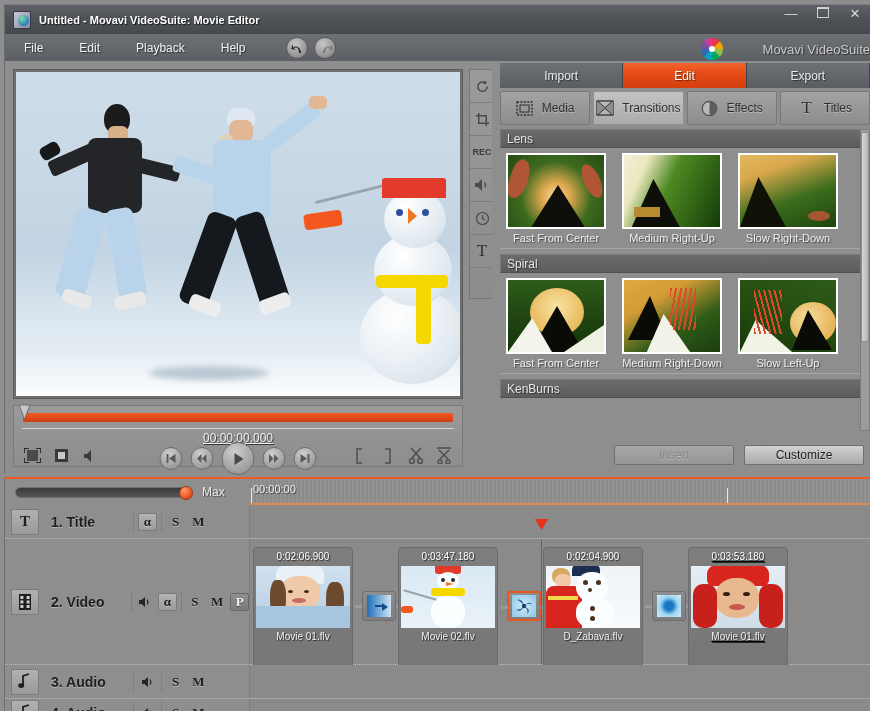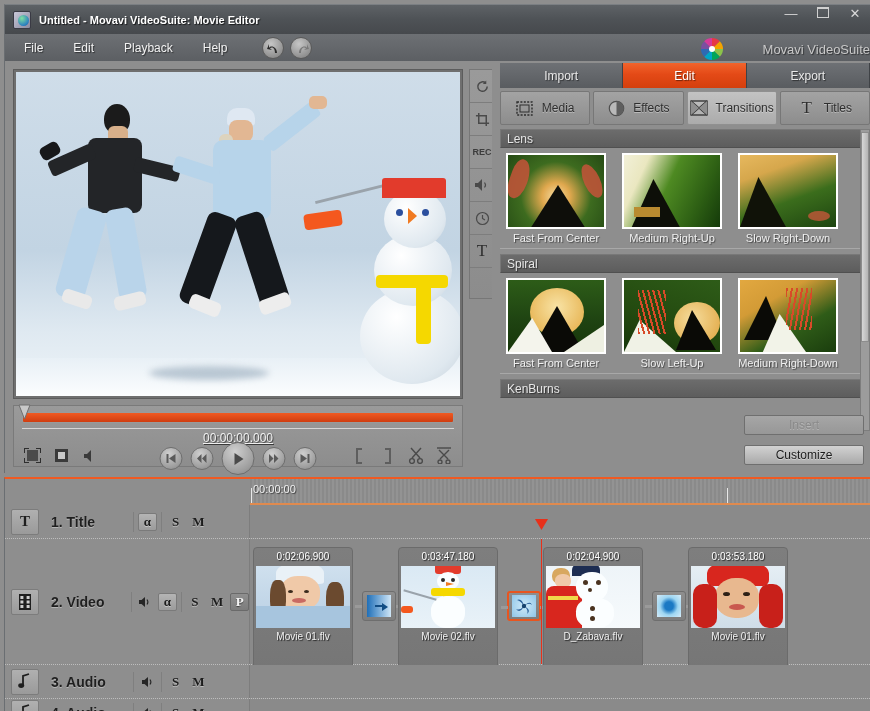--- a/index.html
+++ b/index.html
@@ -53,21 +53,21 @@
   .win-btn.maxi .box {
     position: absolute; left: 5px; top: 3px; width: 12px; height: 11px;
     border: 1px solid #d0d0d0; border-top-width: 2px;
   }
 
   
   .menubar {
     position: absolute; left: 4px; top: 34px; right: 0px; height: 27px;
     background: linear-gradient(to bottom, #6d7074 0%, #5c5f63 100%);
     border-left: 1px solid #6a6e72;
-    display: flex; align-items: center; gap: 12px;
+    display: flex; align-items: center; gap: 18px;
     padding-left: 10px;
   }
   .menu-item {
     color: #f2f2f2; font-size: 12px; padding: 3px 9px; cursor: pointer;
     text-shadow: 1px 1px 1px rgba(0,0,0,.5);
   }
   .undo-redo { display:flex; gap: 6px; margin-left: 14px; }
   .circ-btn {
     width: 22px; height: 22px; border-radius: 50%;
     background: radial-gradient(circle at 40% 30%, #c6c6c6, #8e8e8e 75%, #6e6e6e);
@@ -225,21 +225,21 @@
   .thumb-img {
     width:100px; height:76px; border:2px solid #ffffff; overflow:hidden; position:relative;
   }
   .thumb-cap {
     font-size:11px; color:#f0f0f0; text-align:center; margin-top:3px;
     text-shadow:1px 1px 1px rgba(0,0,0,.5); white-space:nowrap;
   }
   .sep-line { height:1px; background:#a8a8a8; margin:4px 0 5px 0; }
 
   .panel-footer {
-    position:absolute; right:6px; bottom:8px; display:flex; gap:10px;flex-direction:column;
+    position:absolute; right:6px; bottom:8px; display:flex; gap:10px;
   }
   .btn {
     width:120px; height:20px; font-size:12px;
     display:flex; align-items:center; justify-content:center;
     border:1px solid #6f6f6f; border-radius:2px; cursor:pointer;
     background: linear-gradient(to bottom,#d2d2d2,#a9a9a9);
     color:#1c1c1c; text-shadow:0 1px 0 rgba(255,255,255,.4);
   }
   .btn.disabled {
     background: linear-gradient(to bottom,#a6a6a6,#979797);
@@ -599,42 +599,42 @@
     <div class="subtabs">
       <div class="stab">
         <span class="stab-ico">
           <svg width="17" height="15" viewBox="0 0 17 15">
               <rect x="1" y="1" width="15" height="13" fill="none" stroke="#2e2e2e" stroke-width="1.4" stroke-dasharray="2 1.4"></rect>
               <rect x="4" y="4" width="9" height="7" fill="none" stroke="#2e2e2e" stroke-width="1"></rect>
             </svg>
         </span>
         <span>Media</span>
       </div>
-      <div class="stab">
-        <span class="stab-ico">
-          <svg width="17" height="17" viewBox="0 0 17 17">
-              <circle cx="8.5" cy="8.5" r="7.2" fill="#b9b9b9" stroke="#4e4e4e" stroke-width="1.2"></circle>
-              <path d="M8.5 1.3 A7.2 7.2 0 0 1 8.5 15.7 Z" fill="#5e5e5e"></path>
-            </svg>
-        </span>
-        <span>Effects</span>
-      </div>
       <div class="stab active">
         <span class="stab-ico">
           <svg width="18" height="16" viewBox="0 0 18 16">
               <rect x="1" y="1" width="16" height="14" fill="none" stroke="#2e2e2e" stroke-width="1.3"></rect>
               <path d="M1 1 L17 15 M17 1 L1 15" stroke="#2e2e2e" stroke-width="1.3"></path>
               <path d="M1 1 L9 8 L1 15 Z" fill="#8e8e8e"></path>
               <path d="M17 1 L9 8 L17 15 Z" fill="#8e8e8e"></path>
             </svg>
         </span>
         <span>Transitions</span>
       </div>
       <div class="stab">
         <span class="stab-ico">
+          <svg width="17" height="17" viewBox="0 0 17 17">
+              <circle cx="8.5" cy="8.5" r="7.2" fill="#b9b9b9" stroke="#4e4e4e" stroke-width="1.2"></circle>
+              <path d="M8.5 1.3 A7.2 7.2 0 0 1 8.5 15.7 Z" fill="#5e5e5e"></path>
+            </svg>
+        </span>
+        <span>Effects</span>
+      </div>
+      <div class="stab">
+        <span class="stab-ico">
           <span style="font-family:'Liberation Serif',serif;font-size:17px;color:#2e2e2e;">T</span>
         </span>
         <span>Titles</span>
       </div>
     </div>
 
     <div class="panel-body">
 
       <div class="group-header">
         <span>Lens</span>
@@ -672,56 +672,62 @@
         <div class="thumb-cell">
           <div class="thumb-img" style="background:linear-gradient(180deg,#2d5c18 0%,#1f4412 55%,#163509 100%);">
             <div style="position:absolute;left:22px;top:8px;width:54px;height:48px;border-radius:50%;background:radial-gradient(circle at 50% 40%,#f8e3a5,#e3a93f);"></div>
             <div style="position:absolute;left:20px;top:26px;width:58px;height:50px;background:#0a0a06;clip-path:polygon(50% 0,100% 100%,0 100%);"></div>
             <div style="position:absolute;left:0;bottom:0;width:44px;height:34px;background:#f4f4ec;clip-path:polygon(0 100%,100% 100%,55% 0);"></div>
             <div style="position:absolute;right:0;bottom:0;width:40px;height:30px;background:#eef0e2;clip-path:polygon(0 100%,100% 100%,100% 10%);"></div>
           </div>
           <div class="thumb-cap">Fast From Center</div>
         </div>
         <div class="thumb-cell">
+          <div class="thumb-img" style="background:linear-gradient(150deg,#e2a840 0%,#d39b36 30%,#2f5c18 65%,#1a3d0d 100%);">
+            <div style="position:absolute;left:4px;top:16px;width:40px;height:44px;background:#0a0a06;clip-path:polygon(55% 0,100% 100%,0 100%);"></div>
+            <div style="position:absolute;left:18px;bottom:0;width:48px;height:38px;background:#f2f3e8;clip-path:polygon(10% 100%,100% 100%,45% 0);"></div>
+            <div style="position:absolute;left:46px;top:8px;width:26px;height:42px;background:repeating-linear-gradient(100deg,#d84a28 0 2px,transparent 2px 5px);"></div>
+          </div>
+          <div class="thumb-cap">Medium Right-Down</div>
+        </div>
+        <div class="thumb-cell">
           <div class="thumb-img" style="background:linear-gradient(200deg,#2e5c18 0%,#23490f 60%,#16360a 100%);">
             <div style="position:absolute;right:0;top:22px;width:46px;height:42px;border-radius:50%;background:radial-gradient(circle at 40% 40%,#f5dc9c,#dfa33c);"></div>
             <div style="position:absolute;right:4px;top:30px;width:40px;height:40px;background:#0a0a06;clip-path:polygon(40% 0,100% 100%,0 100%);"></div>
             <div style="position:absolute;left:0;bottom:0;width:52px;height:32px;background:#f0f2e6;clip-path:polygon(0 100%,100% 100%,30% 0);"></div>
             <div style="position:absolute;left:14px;top:10px;width:28px;height:44px;background:repeating-linear-gradient(75deg,#d84a28 0 2px,transparent 2px 5px);"></div>
           </div>
           <div class="thumb-cap">Slow Left-Up</div>
         </div>
-        <div class="thumb-cell">
-          <div class="thumb-img" style="background:linear-gradient(150deg,#e2a840 0%,#d39b36 30%,#2f5c18 65%,#1a3d0d 100%);">
-            <div style="position:absolute;left:4px;top:16px;width:40px;height:44px;background:#0a0a06;clip-path:polygon(55% 0,100% 100%,0 100%);"></div>
-            <div style="position:absolute;left:18px;bottom:0;width:48px;height:38px;background:#f2f3e8;clip-path:polygon(10% 100%,100% 100%,45% 0);"></div>
-            <div style="position:absolute;left:46px;top:8px;width:26px;height:42px;background:repeating-linear-gradient(100deg,#d84a28 0 2px,transparent 2px 5px);"></div>
-          </div>
-          <div class="thumb-cap">Medium Right-Down</div>
-        </div>
       </div>
       <div class="sep-line"></div>
 
       <div class="group-header">
         <span>KenBurns</span>
       </div>
     </div>
 
     <div class="vscroll">
       <div class="thumbbar"></div>
     </div>
 
     <div class="panel-footer">
       <div class="btn disabled">Insert</div>
       <div class="btn">Customize</div>
     </div>
   </div>
 
   <div class="timeline">
 
+    <div class="zoom-row">
+      <div class="zoom-slider">
+        <div class="zoom-knob"></div>
+      </div>
+      <div class="zoom-max">Max</div>
+    </div>
 
     <div class="ruler">
       <div class="tc">00:00:00</div>
       <div class="tick" style="left:1px;"></div>
       <div class="tick" style="left:477px;"></div>
       <div class="baseline"></div>
     </div>
 
     <div class="tracks">
 
@@ -839,21 +845,21 @@
               <div style="position:absolute;left:44px;top:40px;width:5px;height:5px;border-radius:50%;background:#4a3320;"></div>
               <div style="position:absolute;left:44px;top:50px;width:5px;height:5px;border-radius:50%;background:#4a3320;"></div>
             </div>
             <div class="fname">D_Zabava.flv</div>
           </div>
 
           <div class="trans" style="left:402px;">
             <div class="ico" style="background:radial-gradient(circle at 50% 50%,#1b79c4 0%,#1b79c4 26%,#9ed6f2 55%,#d6ecf9 100%);"></div>
           </div>
 
-          <div class="clip" style="left:438px;">
+          <div class="clip" style="left:438px;text-decoration:underline;">
             <div class="dur">0:03:53.180</div>
             <div class="shot" style="background:linear-gradient(to bottom,#e5eef4,#cfdde8);">
               <div style="position:absolute;left:16px;top:-6px;width:62px;height:26px;background:#d8261e;border-radius:50% 50% 6px 6px;"></div>
               <div style="position:absolute;left:24px;top:12px;width:44px;height:40px;background:#e8b88f;border-radius:46%;"></div>
               <div style="position:absolute;left:32px;top:26px;width:7px;height:4px;background:#2e2016;border-radius:50%;"></div>
               <div style="position:absolute;left:52px;top:26px;width:7px;height:4px;background:#2e2016;border-radius:50%;"></div>
               <div style="position:absolute;left:38px;top:38px;width:16px;height:6px;background:#c9584f;border-radius:50%;"></div>
               <div style="position:absolute;left:2px;top:18px;width:24px;height:44px;background:#c8201a;border-radius:10px;"></div>
               <div style="position:absolute;right:2px;top:18px;width:24px;height:44px;background:#c8201a;border-radius:10px;"></div>
             </div>

